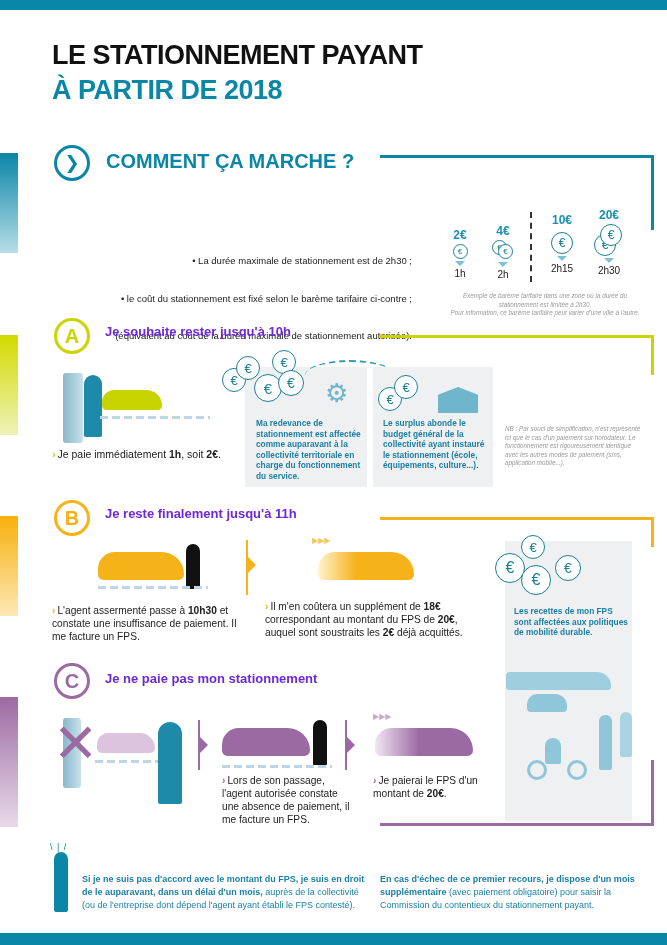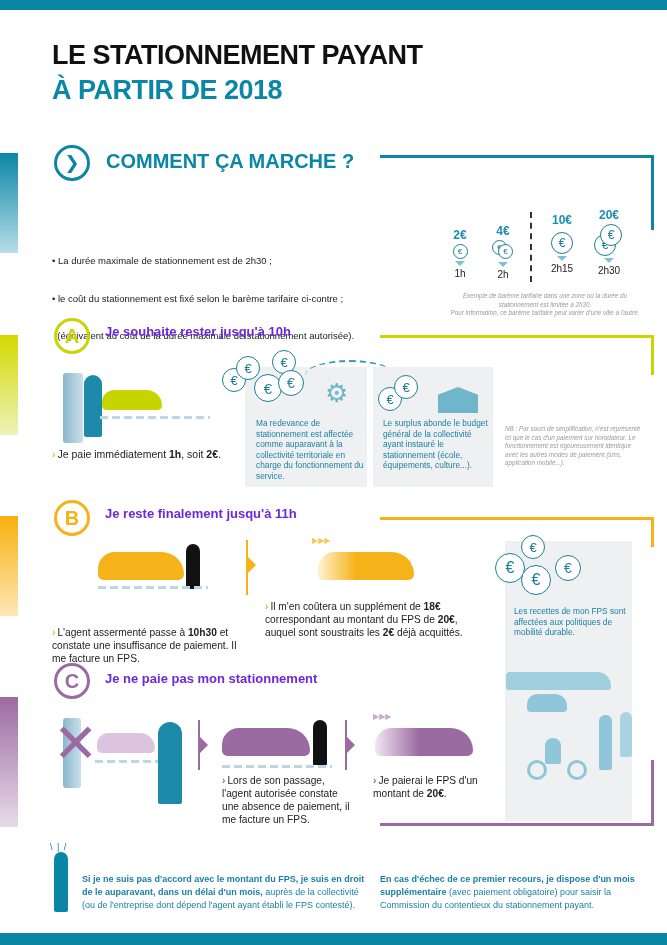--- a/index.html
+++ b/index.html
@@ -11,21 +11,21 @@
   .title1 { left: 52px; top: 40px; font-size: 27px; font-weight: 700; letter-spacing: -0.5px; color: #111; font-family: "Liberation Sans", sans-serif; }
   .title2 { left: 52px; top: 75px; font-size: 27px; font-weight: 700; letter-spacing: -0.5px; color: #0a86a6; }
   .sidebar { left: 0; width: 18px; }
   .circle { width: 36px; height: 36px; border-radius: 50%; border: 3.5px solid; display: flex; align-items: center; justify-content: center; font-weight: 700; font-size: 20px; }
   .sec-title { font-size: 13px; font-weight: 700; color: #6d28d9; }
   .frame { border-top: 3px solid; border-right: 3px solid; }
   .frame-c { border-bottom: 3px solid; border-right: 3px solid; }
   .small { font-size: 9.5px; line-height: 12.5px; color: #222; }
   .tiny-i { font-size: 6.3px; line-height: 8.5px; font-style: italic; color: #9a9a9a; }
   .bluebox { background: #eef0f2; }
-  .bluetxt { color: #1b7fa3; font-size: 8.3px; line-height: 10.5px; }
+  .bluetxt { color: #1b7fa3; font-size: 8.3px; line-height: 10.5px; font-weight: bold; }
   .chev { font-weight: 700; margin-right: 2px; }
   .price { font-size: 12px; font-weight: 700; color: #1b8fb0; text-align: center; }
   .dur { font-size: 10px; color: #222; text-align: center; }
   .tri { width: 0; height: 0; border-left: 5px solid transparent; border-right: 5px solid transparent; border-top: 5px solid #7ec1d6; margin: 2px auto; }
   .coin { border: 1.5px solid #1b7f96; border-radius: 50%; background: #fff; color: #1b7f96; display: flex; align-items: center; justify-content: center; font-weight: 400; }
   .dashes { height: 3px; background: repeating-linear-gradient(90deg, #bcd6e6 0 8px, transparent 8px 12px); }
   b { font-weight: 700; }
 </style>
 </head>
 <body>
@@ -39,21 +39,21 @@
 <div class="abs sidebar" style="top:697px;height:130px;background:linear-gradient(#9c6aa2,#e8dbe9);"></div>
 
 <div class="abs title1">LE STATIONNEMENT PAYANT</div>
 <div class="abs title2">À PARTIR DE 2018</div>
 
 <div class="abs circle" style="left:54px;top:145px;border-color:#0a86a6;color:#0a86a6;font-size:18px;">❯</div>
 <div class="abs" style="left:106px;top:150px;font-size:20px;font-weight:700;color:#0a86a6;">COMMENT ÇA MARCHE ?</div>
 <div class="abs frame" style="left:380px;top:155px;width:274px;height:75px;border-color:#0a86a6;border-bottom:none;"></div>
 <div class="abs" style="left:106px;top:180px;font-size:16.5px;font-weight:700;line-height:22px;color:#111;">
 </div>
-<div class="abs small" style="left:52px;top:230px;width:360px;white-space:pre;">
+<div class="abs small" style="left:52px;top:230px;width:360px;white-space:pre;text-align:right;">
   <div>• La durée maximale de stationnement est de 2h30 ;</div>
   <div>• le coût du stationnement est fixé selon le barème tarifaire ci-contre ;</div>
   <div>  (équivalent au coût de la durée maximale de stationnement autorisée).</div>
 </div>
 
 <div class="abs" style="left:445px;top:228px;width:30px;">
   <div class="price">2€</div>
   <div class="coin" style="width:15px;height:15px;margin:2px auto;font-size:8px;">€</div>
   <div class="tri"></div>
   <div class="dur">1h</div>
@@ -128,21 +128,21 @@
 <div class="abs frame" style="left:380px;top:517px;width:274px;height:30px;border-color:#f5b219;"></div>
 
 <div class="abs" style="left:98px;top:552px;width:86px;height:28px;background:#f5b219;border-radius:18px 24px 6px 6px;"></div>
 <div class="abs" style="left:186px;top:544px;width:14px;height:45px;background:#111;border-radius:7px 7px 1px 1px;"></div>
 <div class="abs dashes" style="left:98px;top:586px;width:110px;"></div>
 <div class="abs" style="left:246px;top:540px;width:2px;height:55px;background:#f5b219;"></div>
 <div class="abs" style="left:248px;top:557px;width:0;height:0;border-top:8px solid transparent;border-bottom:8px solid transparent;border-left:8px solid #f5b219;"></div>
 <div class="abs" style="left:312px;top:536px;font-size:8px;color:#f8c55c;">▶▶▶</div>
 <div class="abs" style="left:318px;top:552px;width:96px;height:28px;background:linear-gradient(90deg,#fff3d0,#f5b219 40%);border-radius:18px 24px 6px 6px;"></div>
 
-<div class="abs" style="left:52px;top:626px;width:200px;font-size:10.2px;line-height:13px;color:#222;">
+<div class="abs" style="left:52px;top:604px;width:200px;font-size:10.2px;line-height:13px;color:#222;">
   <span class="chev" style="color:#f5b219;">›</span><span>L'agent assermenté passe à </span><b>10h30</b><span> et constate une insuffisance de paiement. Il me facture un FPS.</span>
 </div>
 <div class="abs" style="left:265px;top:600px;width:215px;font-size:10.2px;line-height:13px;color:#222;">
   <span class="chev" style="color:#f5b219;">›</span><span>Il m'en coûtera un supplément de </span><b>18€</b><span> correspondant au montant du FPS de </span><b>20€</b><span>, auquel sont soustraits les </span><b>2€</b><span> déjà acquittés.</span>
 </div>
 
 <div class="abs" style="left:505px;top:541px;width:127px;height:280px;background:#eef0f2;"></div>
 <div class="abs" style="left:495px;top:535px;width:100px;height:65px;">
   <div class="coin abs" style="left:26px;top:0;width:24px;height:24px;font-size:13px;">€</div>
   <div class="coin abs" style="left:0;top:18px;width:30px;height:30px;font-size:16px;">€</div>

